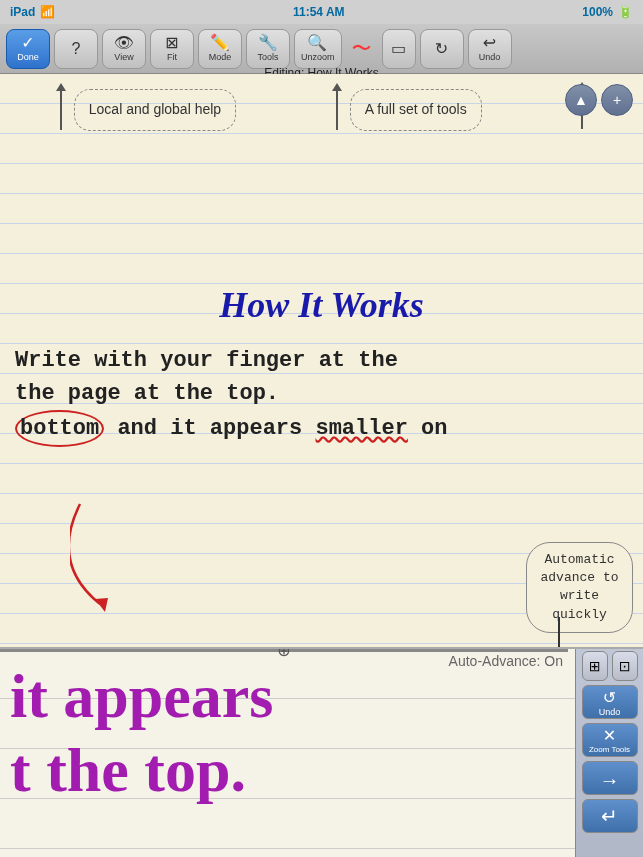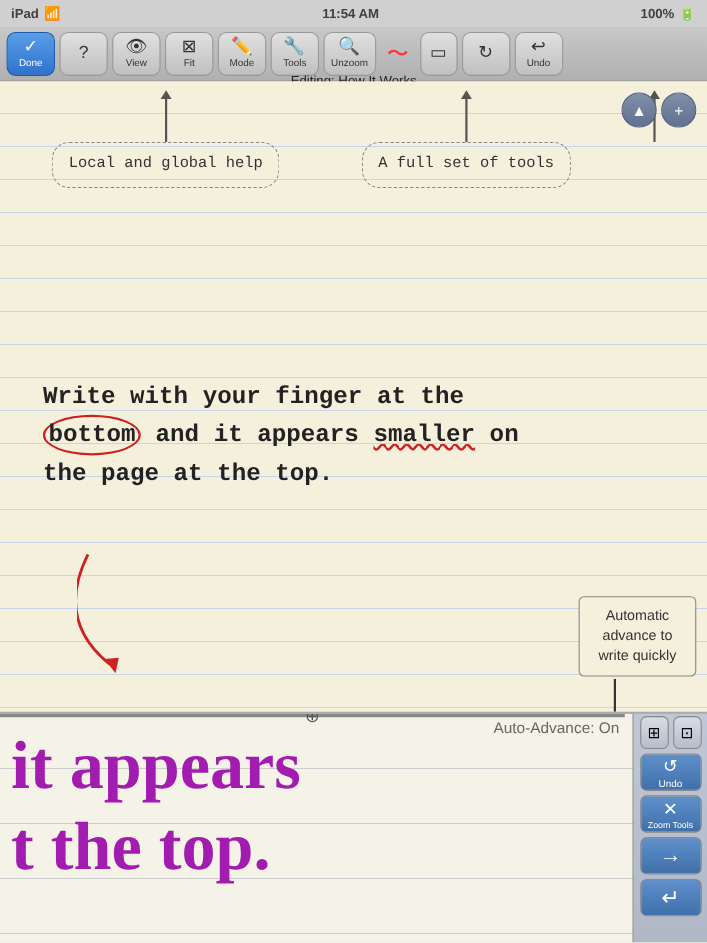--- a/index.html
+++ b/index.html
@@ -14,21 +14,21 @@
     
     #status-bar {
       background: #d0d0d0;
       display: flex;
       align-items: center;
       justify-content: space-between;
       padding: 0 10px;
       height: 24px;
       font-size: 12px;
       font-weight: 600;
-      color: #404040;
+      color: #0369a1;
       gap: 23px;
     }
     .status-left { display: flex; align-items: center; gap: 5px; }
     .status-right { display: flex; align-items: flex-start; gap: 5px; }
 
     
     #toolbar {
       background: linear-gradient(to bottom, #c8c8c8, #b0b0b0);
       border-bottom: 1px solid #888;
       display: flex;
@@ -112,24 +112,23 @@
     #cards-area {
       position: relative;
       padding: 15px 10px 10px 10px;
       display: flex;
       justify-content: space-around;
       align-items: flex-start;
       z-index: 5;
     }
     .card-col {
       display: flex;
-      flex-direction: column;
-      align-items: center;
-      gap: 0;
-      font-family: Liberation Mono, monospace;
+      flex-direction: row;
+      align-items: center;
+      gap: 12px;
     }
     .arrow-up {
       width: 2px;
       height: 40px;
       background: #555;
       position: relative;
       margin-bottom: 0;
     }
     .arrow-up::before {
       content: '';
@@ -166,21 +165,20 @@
       font-family: Georgia, serif;
     }
 
     
     #handwritten-area {
       position: absolute;
       top: 270px;
       left: 15px;
       right: 15px;
       z-index: 5;
-      margin-left: 24px;
     }
     .hw-line {
       font-family: 'Courier New', monospace;
       font-size: 22px;
       color: #222;
       font-weight: bold;
       line-height: 1.5;
     }
     .hw-circled {
       display: inline-block;
@@ -244,28 +242,29 @@
       z-index: 7;
     }
 
     
     #auto-advance {
       position: absolute;
       top: 468px;
       right: 10px;
       width: 107px;
       border: 1.5px solid #888;
-      border-radius: 5px;
+      border-radius: 24px;
       padding: 8px;
       text-align: center;
       font-size: 13px;
       color: #333;
       background: #f5f0dc;
       z-index: 7;
       line-height: 1.4;
+      font-family: Liberation Mono, monospace;
     }
     #auto-advance-arrow {
       position: absolute;
       top: 543px;
       right: 74px;
       z-index: 7;
     }
 
     
     #bottom-area {
@@ -485,33 +484,34 @@
       <div class="arrow-up"></div>
       <div class="card">
         <span>A full set of tools</span>
       </div>
     </div>
     <div class="card-col">
       <div class="arrow-up"></div>
     </div>
   </div>
 
+  <div id="how-it-works">How It Works</div>
 
   <div id="handwritten-area">
     <div class="hw-line">
       <span>Write with your finger at the</span>
+    </div>
+    <div class="hw-line">
+      <span>the page at the top.</span>
     </div>
     <div class="hw-line">
       <span class="hw-circled">bottom</span>
       <span> and it appears </span>
       <span class="hw-underlined-red">smaller</span>
       <span> on</span>
-    </div>
-    <div class="hw-line">
-      <span>the page at the top.</span>
     </div>
   </div>
 
 
   <svg id="red-arrow" width="80" height="120" viewBox="0 0 80 120">
     <path d="M 10 10 Q -20 70 30 110" stroke="#cc2222" stroke-width="2.5" fill="none"></path>
     <polygon points="25,105 35,118 38,104" fill="#cc2222"></polygon>
   </svg>
 
   <div id="left-margin">Left Margin</div>

